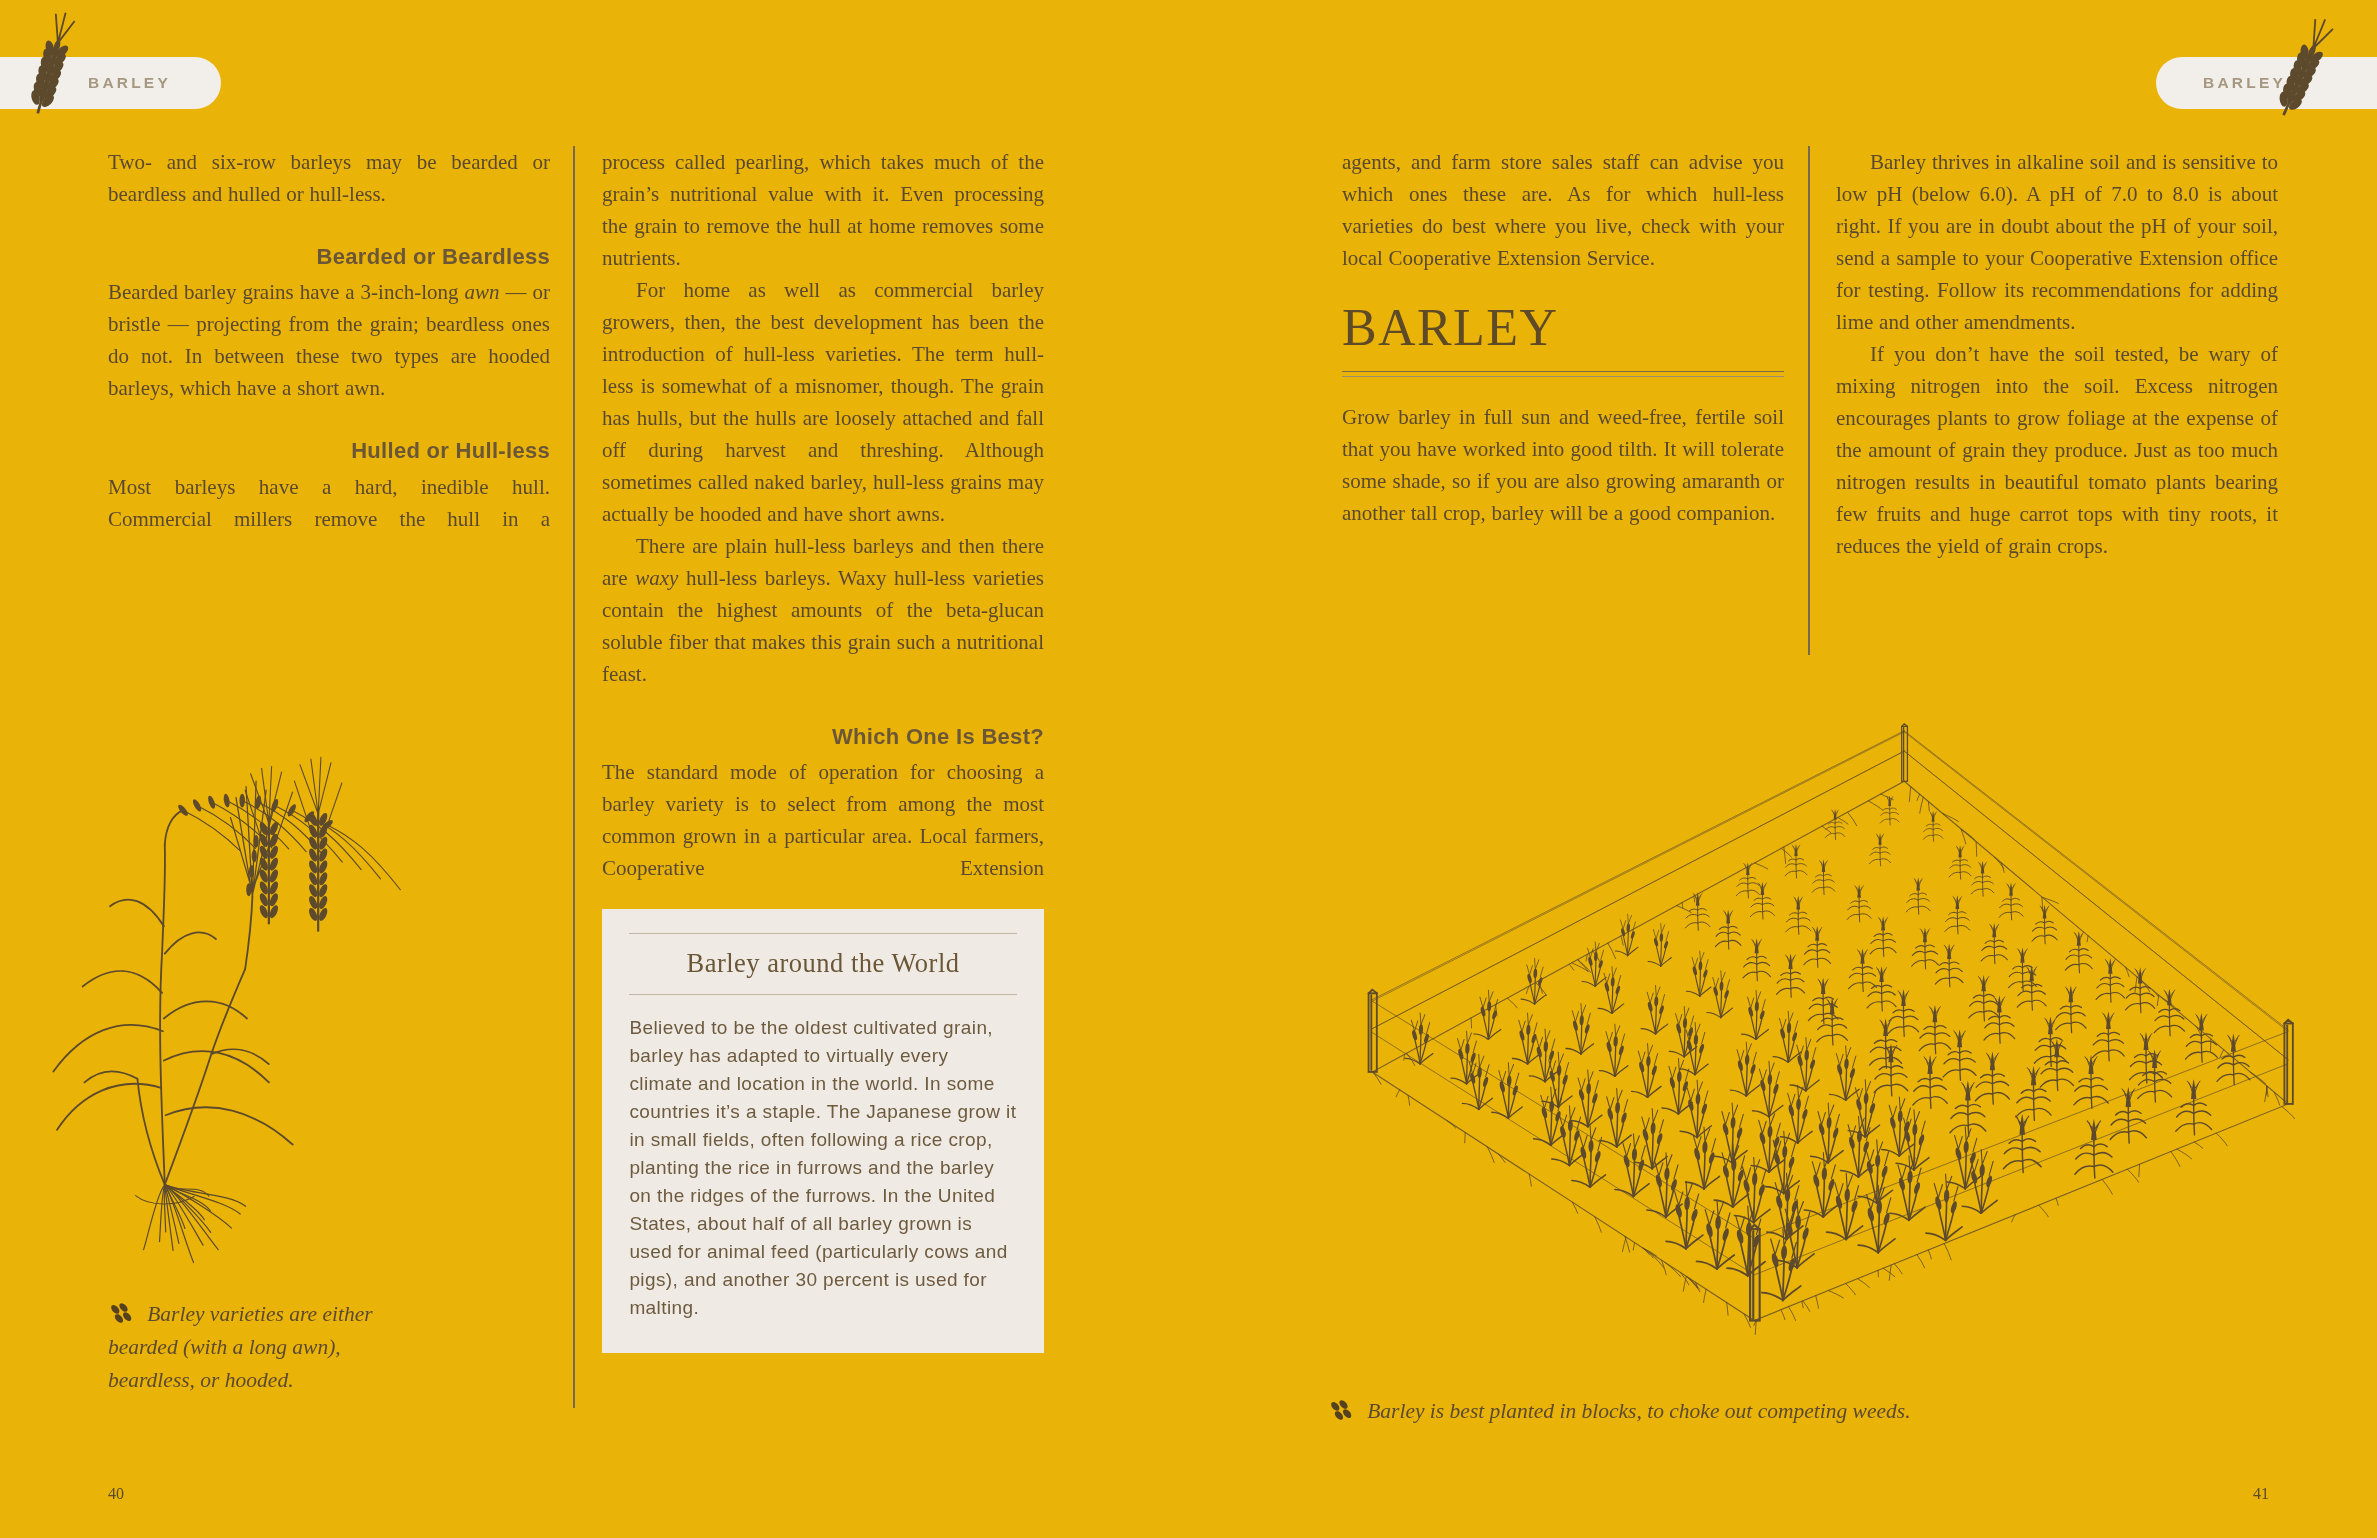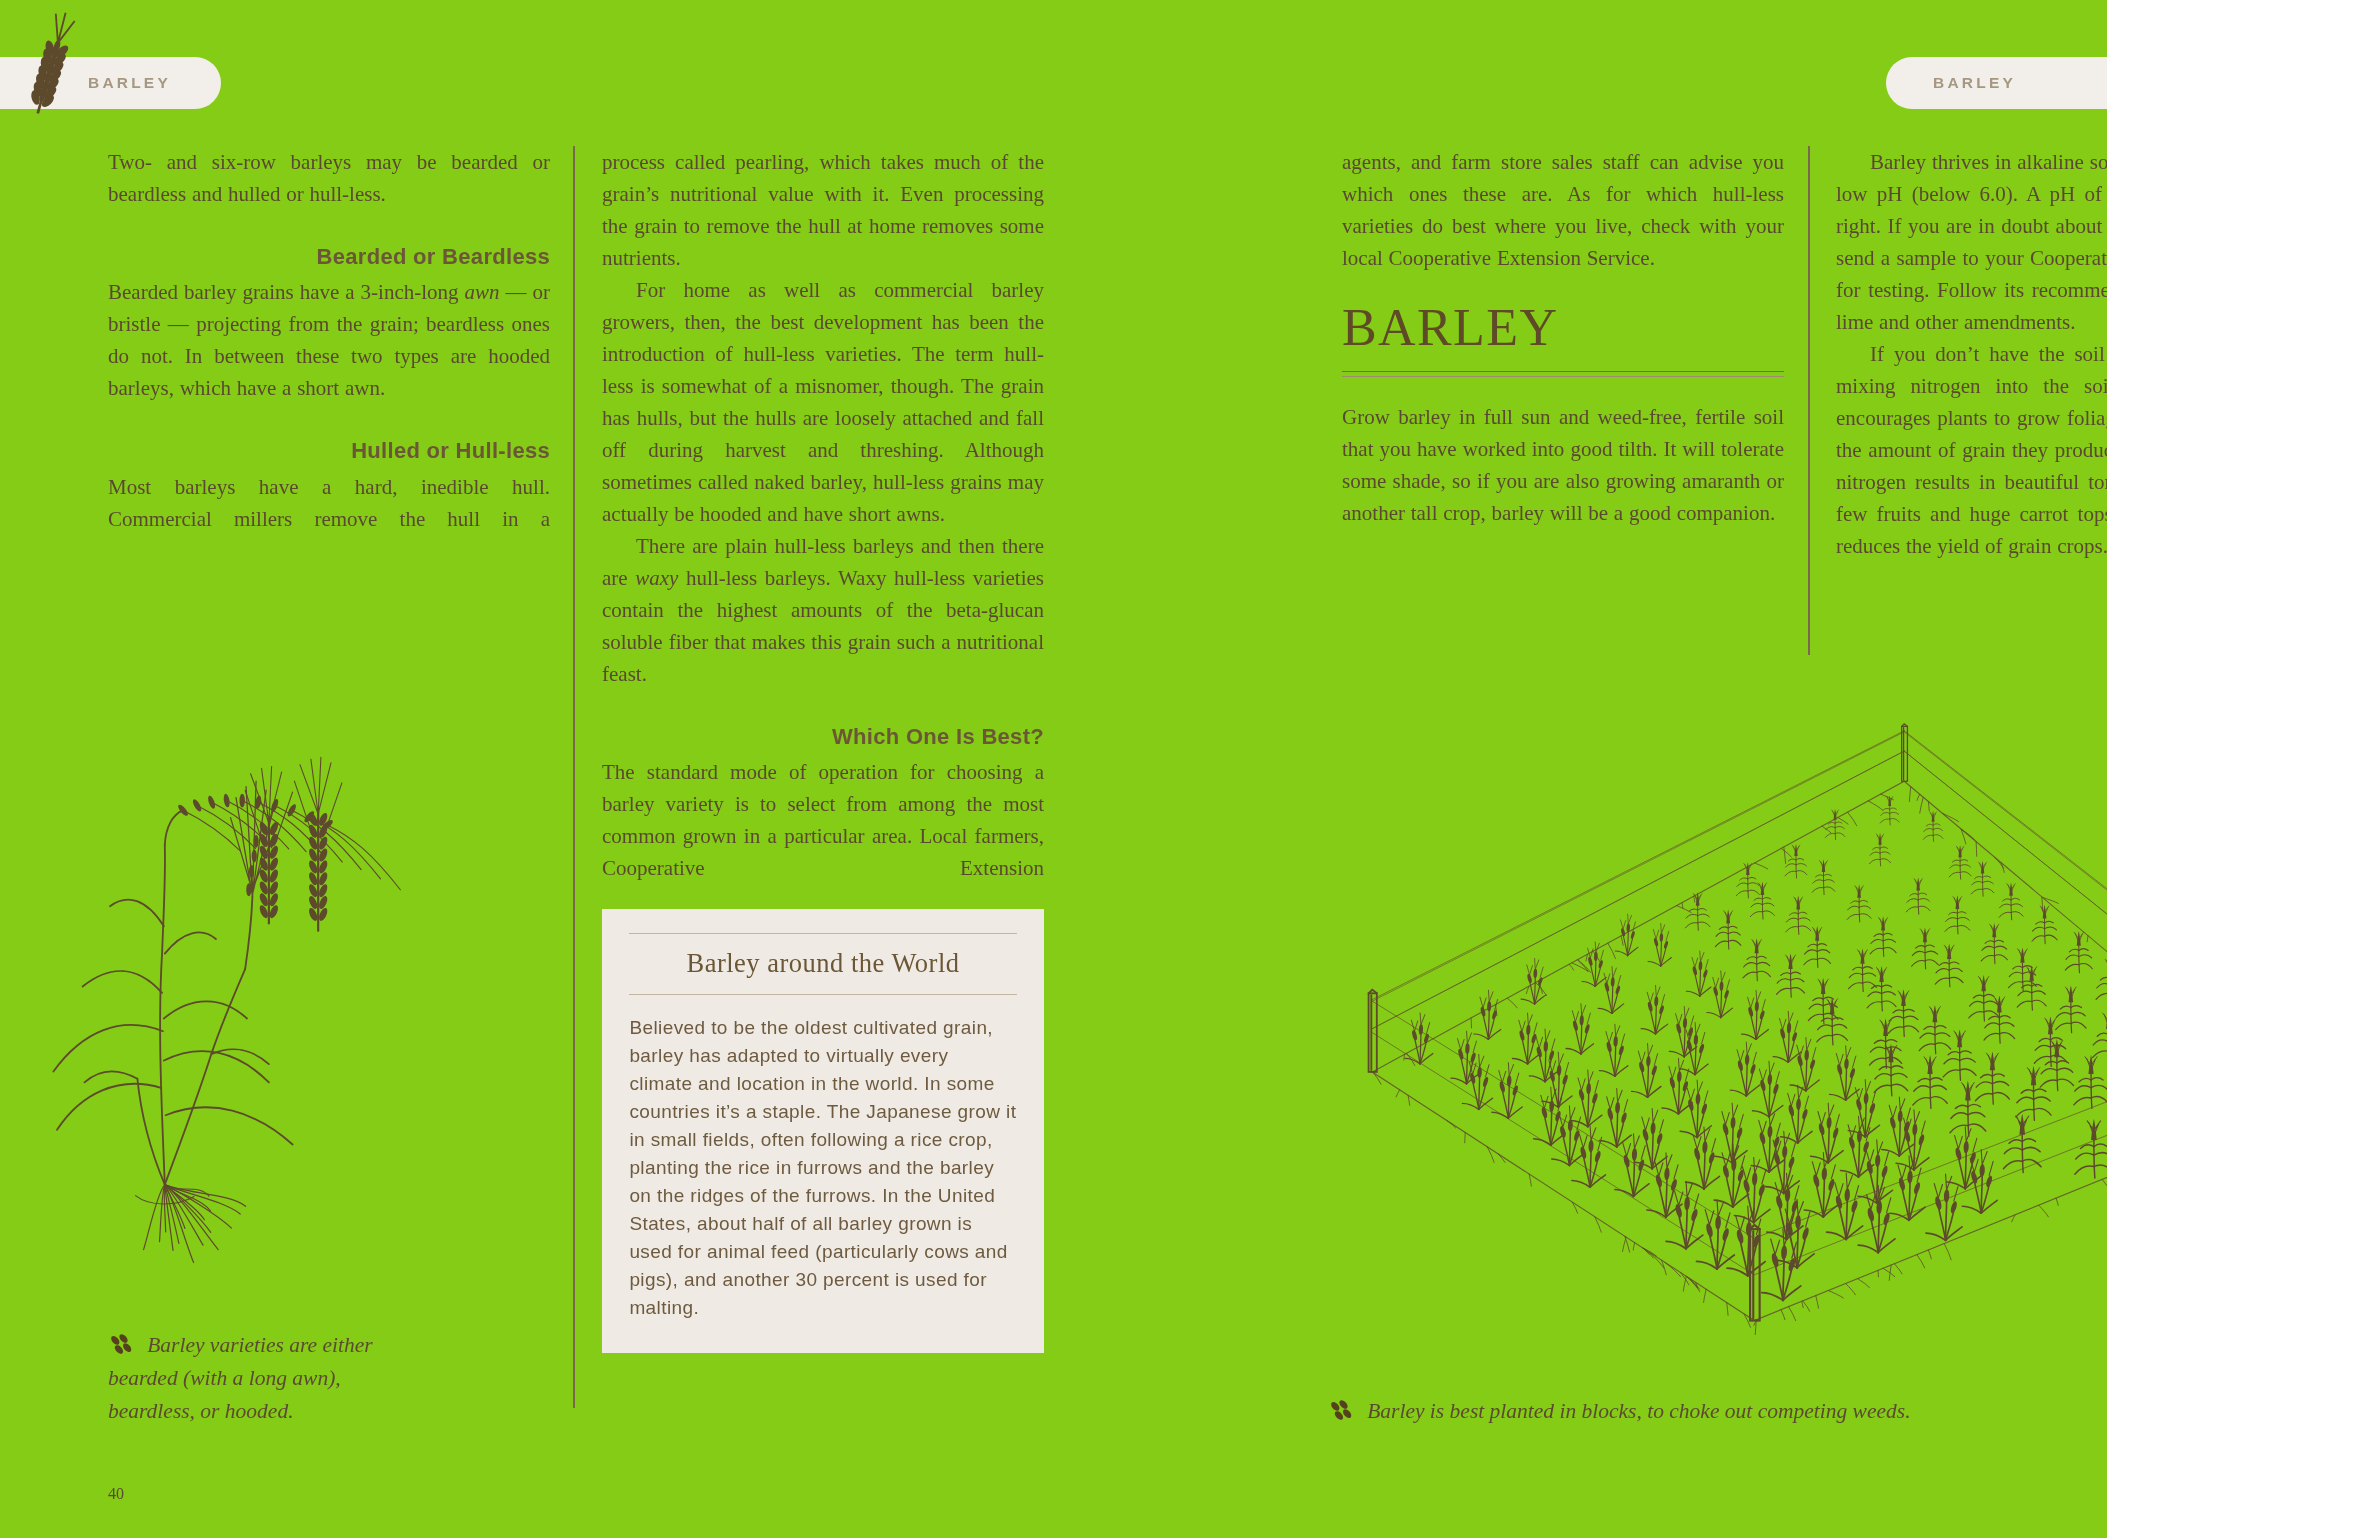--- a/index.html
+++ b/index.html
@@ -1,16 +1,16 @@
 <!DOCTYPE html>
 <html style="font-size:14.6px"><head>
 <meta charset="utf-8">
 <style>
   html,body{margin:0;padding:0;background:#ffffff;}
-  .spread{position:relative;width:2107px;height:1539px;background:#84cc16;
+  .spread{position:relative;width:2377px;height:1539px;background:#eab308;
     font-family:"Liberation Serif",serif;color:#5a4930;overflow:hidden;}
 
   
   .tab{position:absolute;top:57px;height:52px;background:#f2efea;}
   .tab-left{left:0;width:221px;border-radius:0 26.5px 26.5px 0;}
   .tab-right{right:0;width:221px;border-radius:26.5px 0 0 26.5px;}
   .tab-label{position:absolute;top:50%;transform:translateY(-50%);
     font-family:"Liberation Sans",sans-serif;font-size:15.5px;font-weight:700;
     letter-spacing:3.2px;color:#a59780;}
   .tab-left .tab-label{left:88px;}
@@ -219,21 +219,21 @@
         <path d="M152,468 C165.04097822613247,478 192.10927526968655,483.07767079159146 202.1365940871082,497.07767079159146" stroke-width="1.3"></path>
         <path d="M152,468 C163.01755554100646,478 186.71348144268387,492.4738744509806 195.39185180335483,506.4738744509806" stroke-width="1.3"></path>
         <path d="M152,468 C167.5520434752909,478 198.80544926744238,525.163036737273 210.50681158430297,539.163036737273" stroke-width="1.3"></path>
         <path d="M152,468 C156.6121350095851,478 169.63236002556027,502.028209850708 174.04045003195034,516.028209850708" stroke-width="1.3"></path>
         <path d="M152,468 C154.6371261227348,478 164.36566966062614,518.3009479745592 167.45708707578268,532.3009479745592" stroke-width="1.3"></path>
         <path d="M152,468 C150.28922325399665,478 152.77126201065772,505.7162454495814 152.96407751332214,519.7162454495814" stroke-width="1.3"></path>
         <path d="M120,480 C135,492 165,492 184,481" stroke-width="1.2"></path>
       </g>
     </svg>
 
-  <div class="caption" style="left:108px;top:1329px;width:293px">
+  <div class="caption" style="left:108px;top:1298px;width:293px">
     <svg class="seeds" width="31" height="22" viewBox="0 0 34 24">
       <g fill="#55411e">
         <ellipse cx="8" cy="8" rx="3.4" ry="5.6" transform="rotate(-42 8 8)"></ellipse>
         <ellipse cx="17" cy="6" rx="3.4" ry="5.6" transform="rotate(-42 17 6)"></ellipse>
         <ellipse cx="12" cy="18" rx="3.4" ry="5.6" transform="rotate(-42 12 18)"></ellipse>
         <ellipse cx="21" cy="16" rx="3.4" ry="5.6" transform="rotate(-42 21 16)"></ellipse>
       </g>
     </svg><span>Barley varieties are either bearded (with a long awn), beardless, or hooded.</span>
   </div>
 

